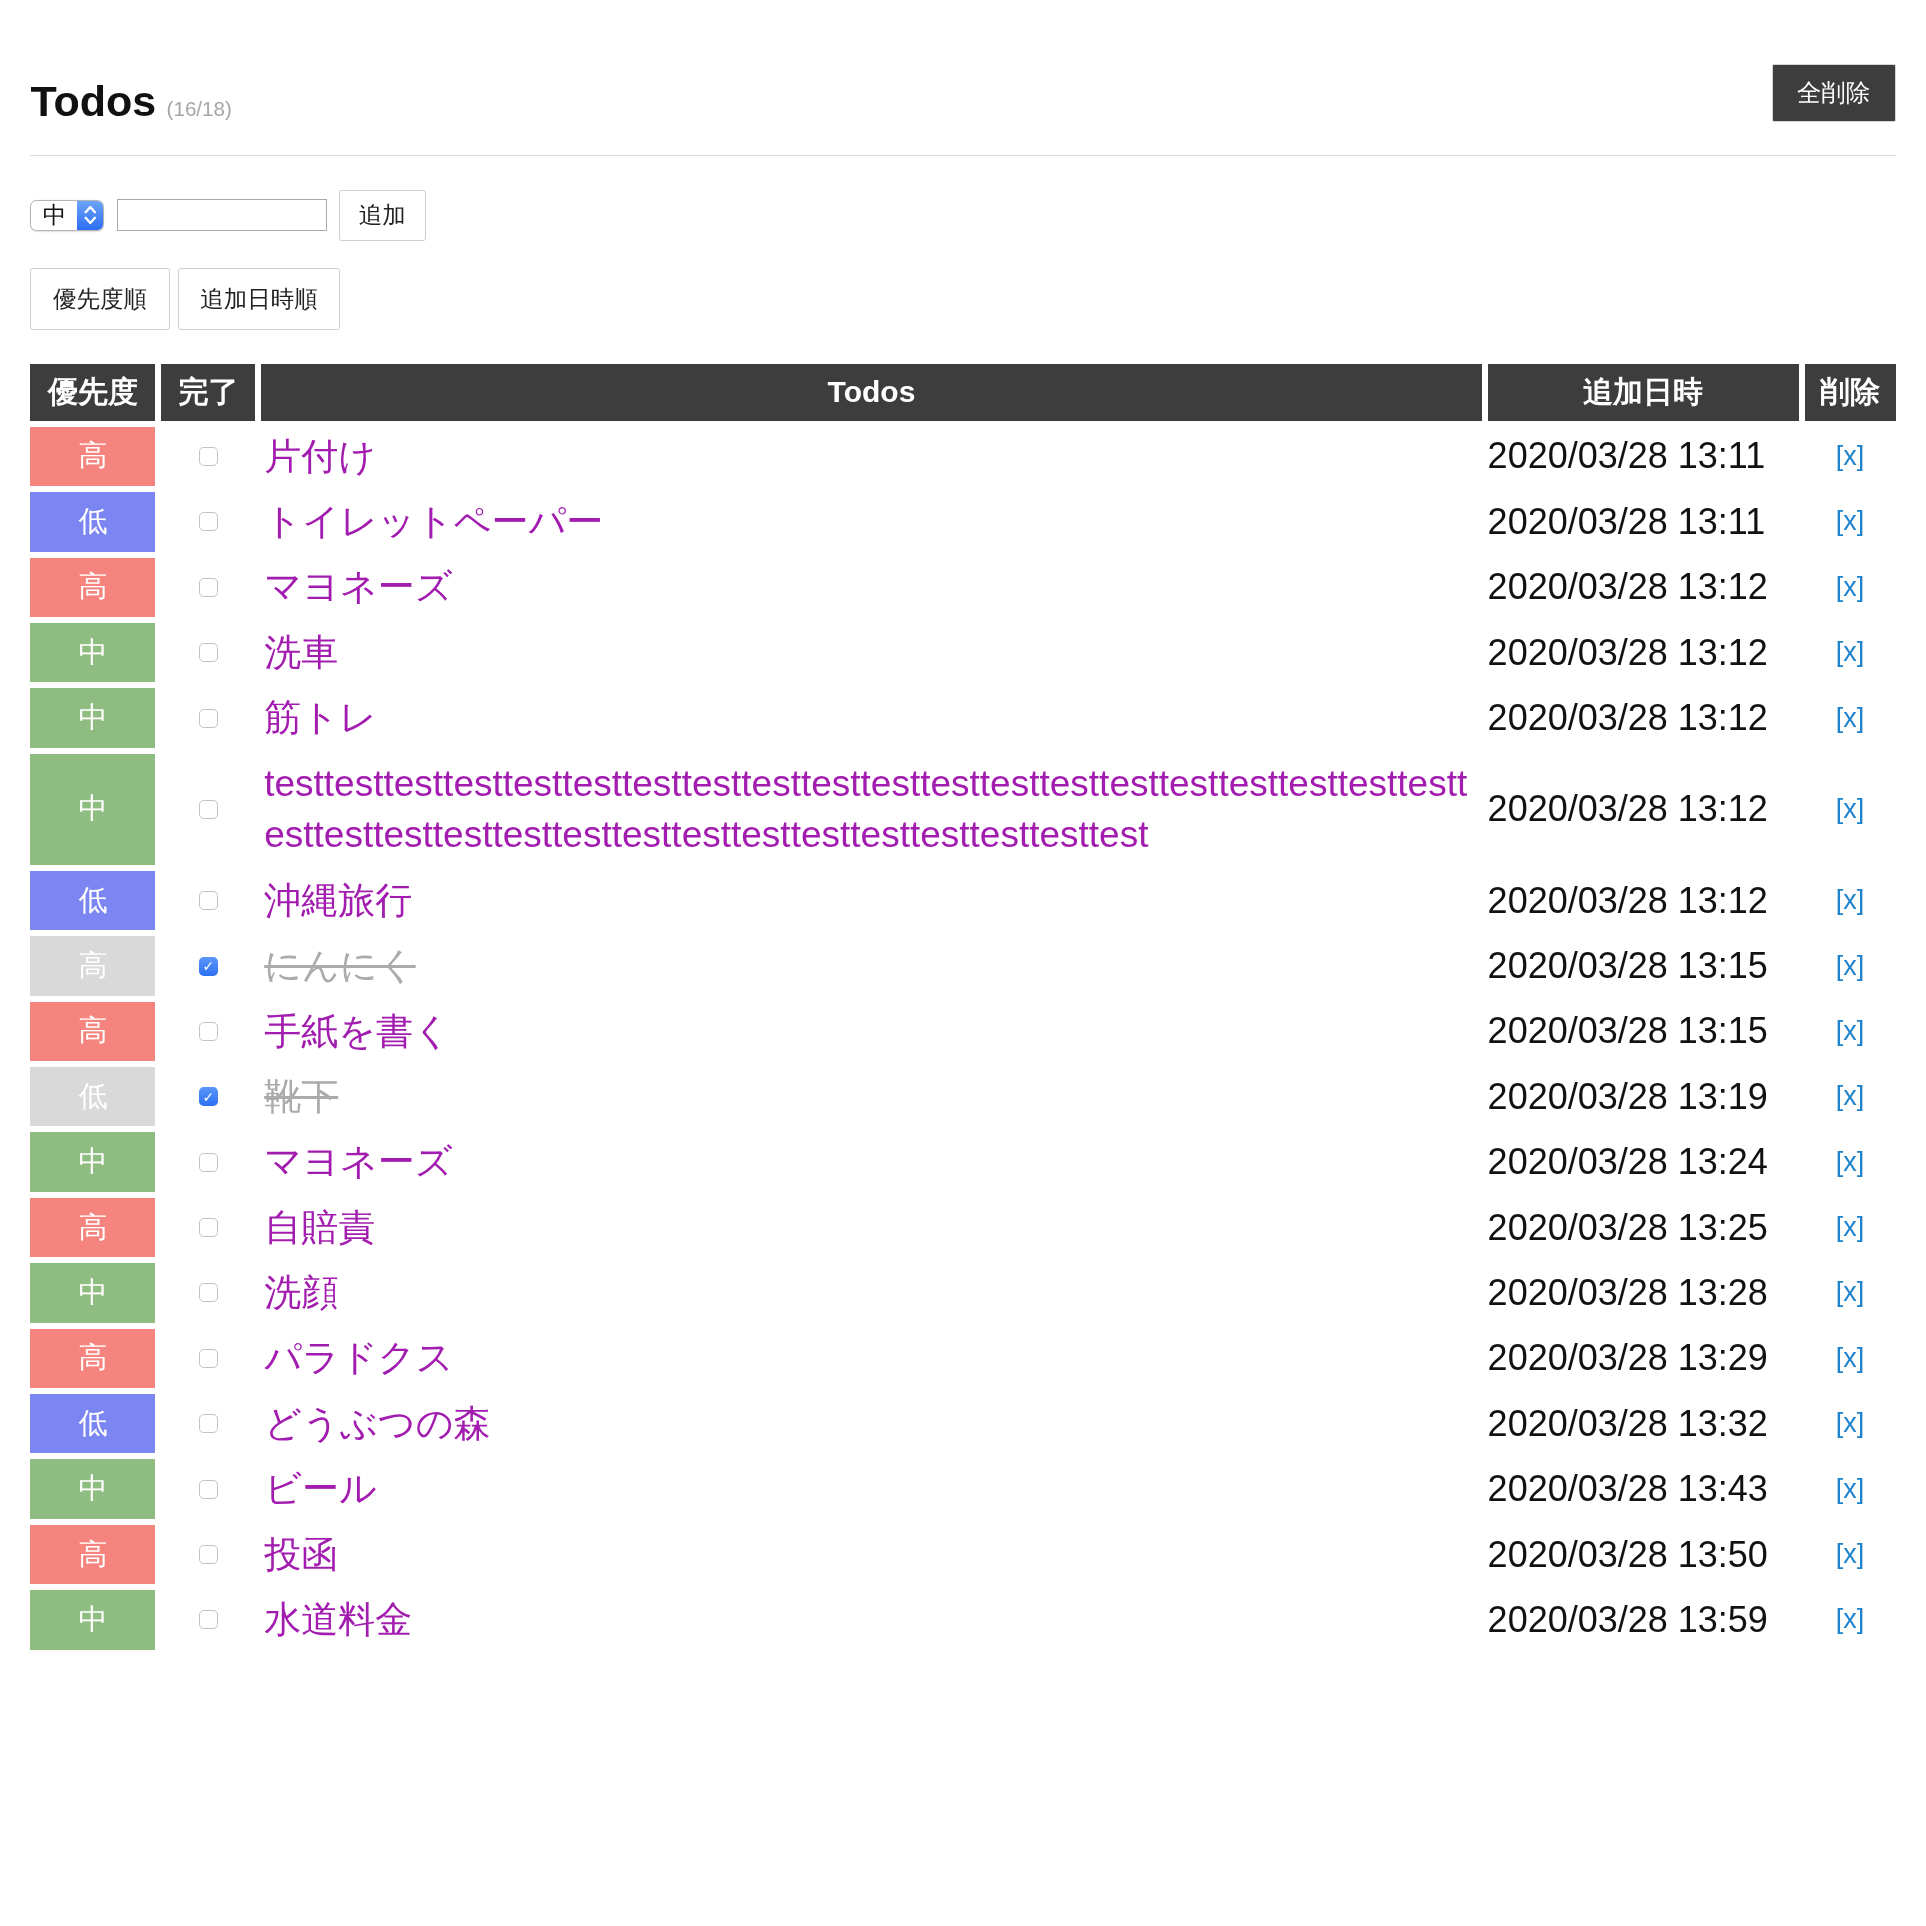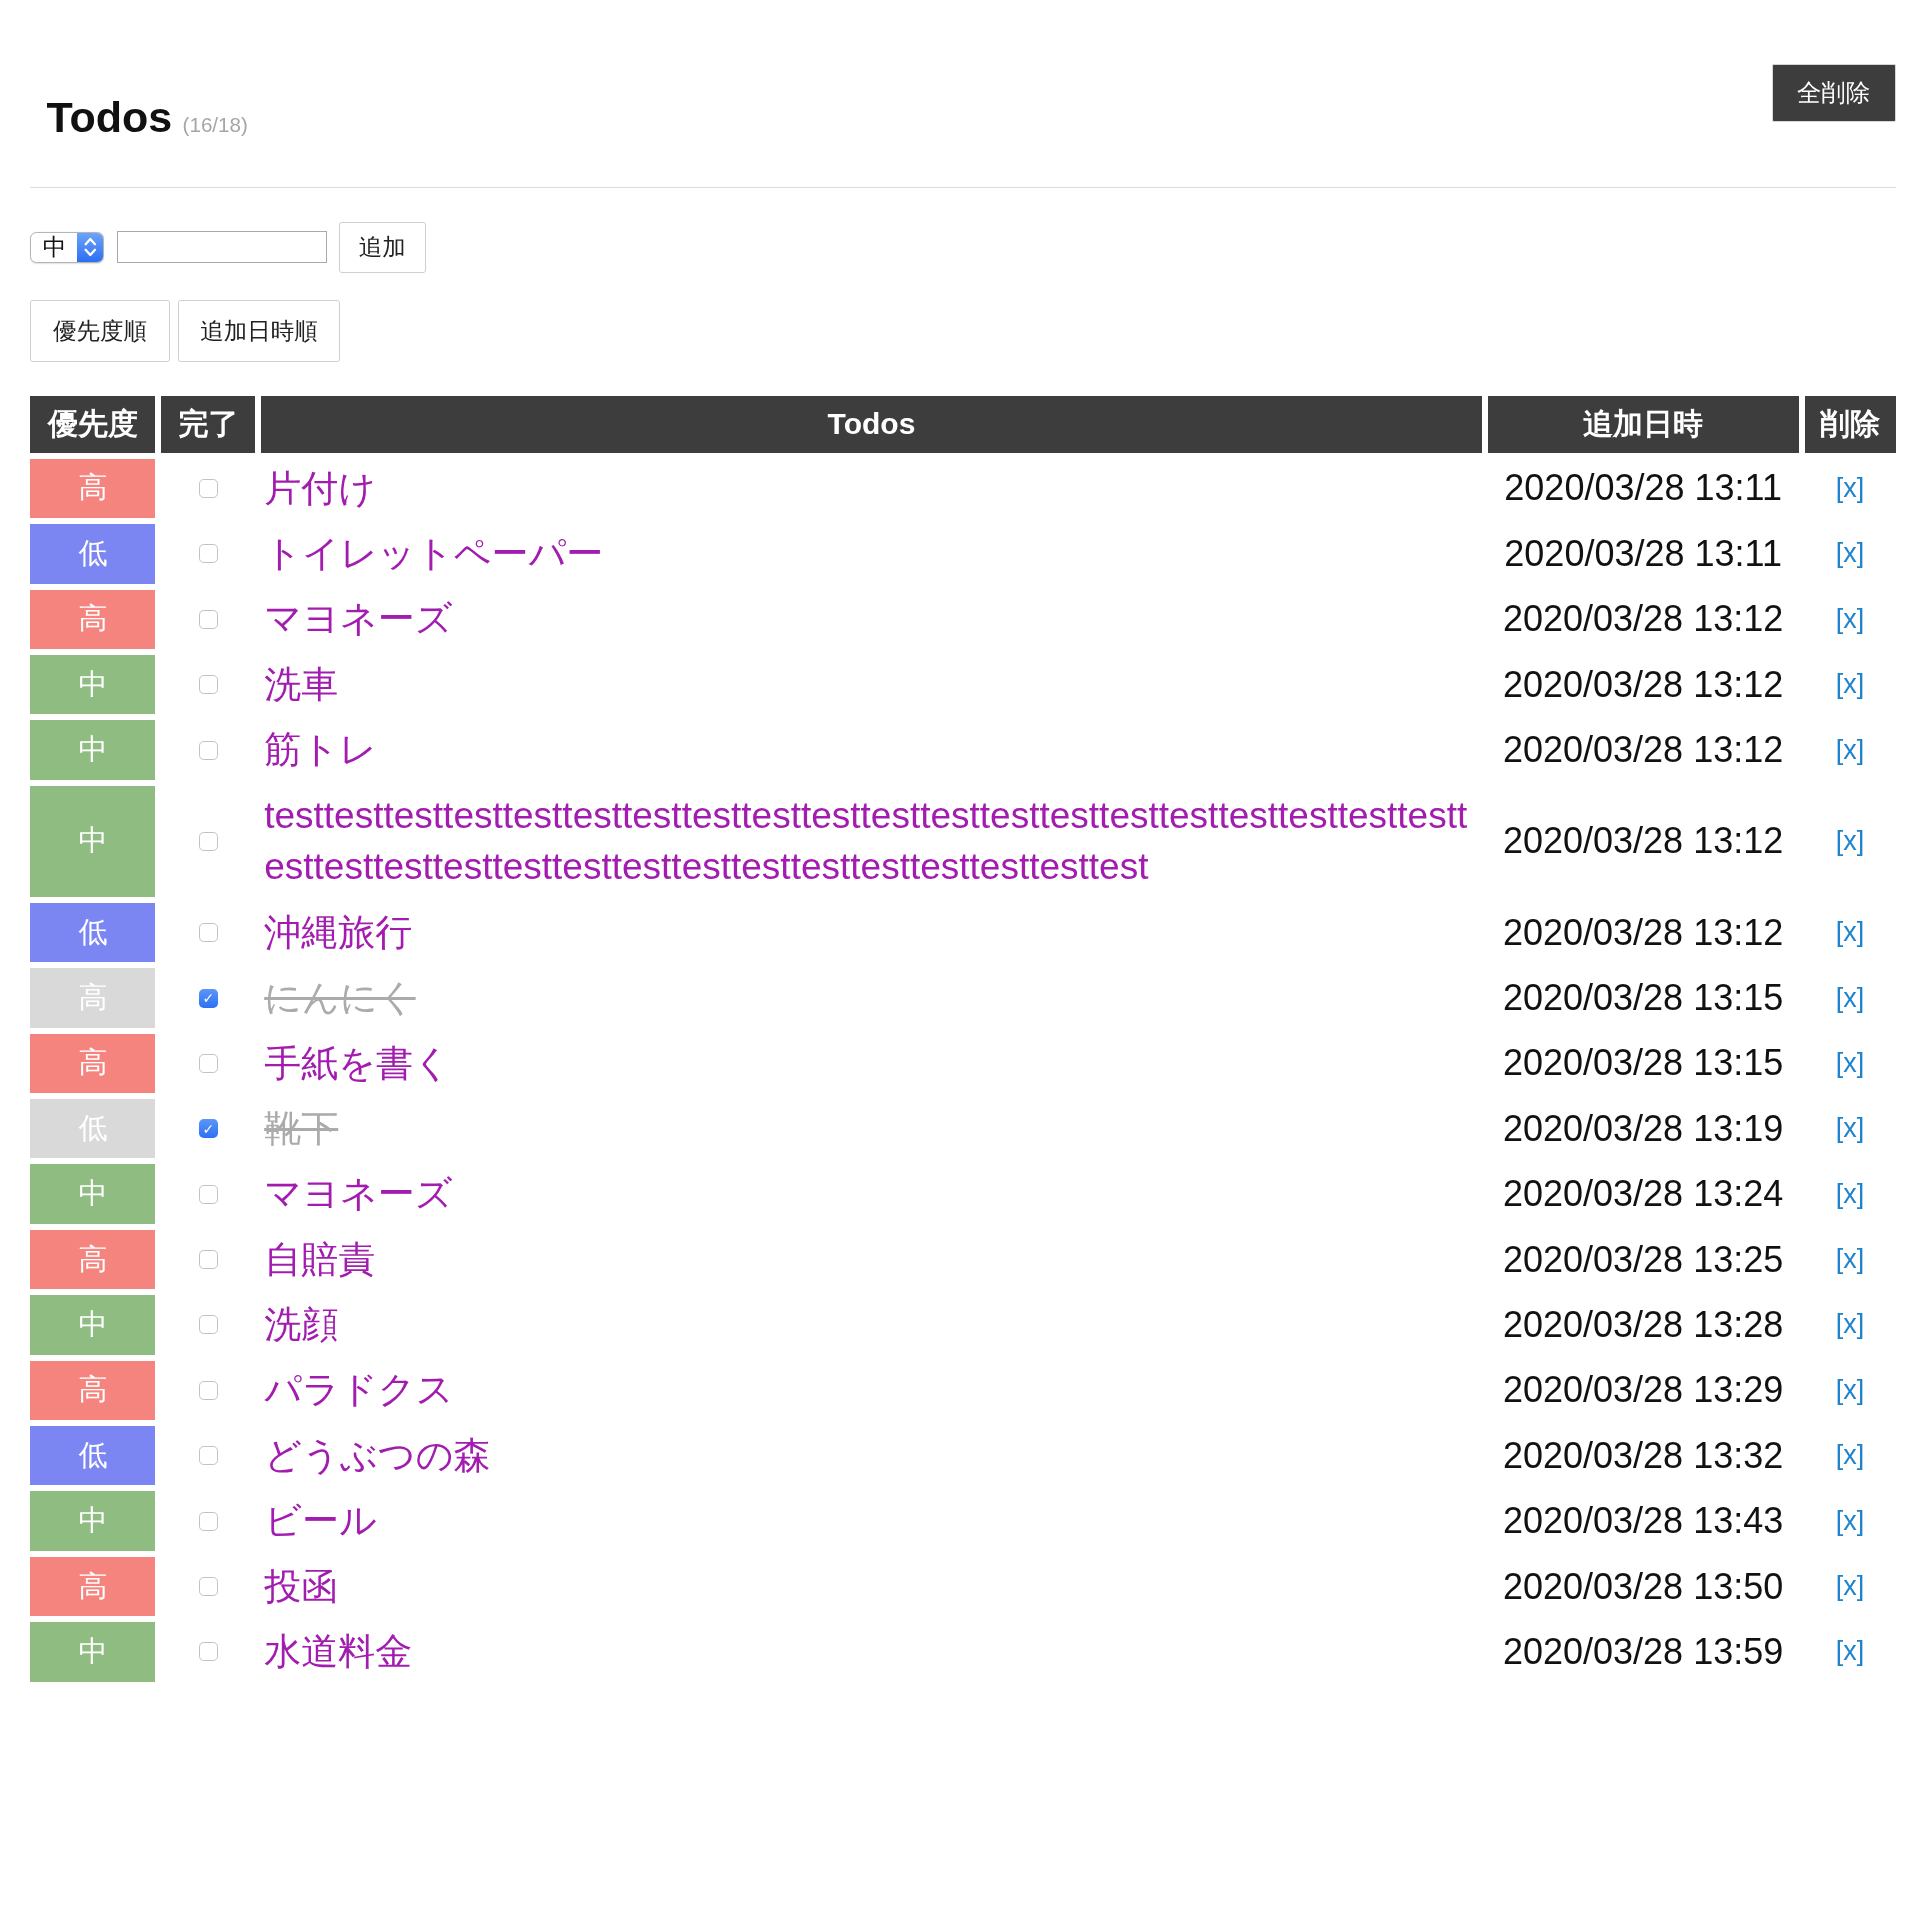--- a/index.html
+++ b/index.html
@@ -6,21 +6,21 @@
   html, body { margin: 0; padding: 0; background: #ffffff; }
   body {
     width: 1926px; min-height: 1926px;
     font-family: "Liberation Sans", "DejaVu Sans", sans-serif;
     color: #111;
   }
   .container { position: relative; padding: 77px 24.4px 0 24.4px; }
 
   
   .page-header { position: relative; padding: 0 6.1px; }
-  h1.page-title { margin: 16px; font-size: 43px; font-weight: bold; color: #111; display: inline-block; }
+  h1.page-title { margin: 0; font-size: 43px; font-weight: bold; color: #111; display: inline-block; }
   .todo-count { font-size: 20.6px; color: #a6a6a6; font-weight: normal; margin-left: 10.3px; }
   .delete-all-btn {
     position: absolute; right: 6.1px; top: -13px;
     background: #3d3d3d; color: #ffffff;
     font-size: 24.4px; font-family: Liberation Serif, serif;
     padding: 12.2px 24.4px; border: 0.9px solid #d6d6d6; border-radius: 1.9px;
     cursor: pointer;
   }
   hr.title-rule { border: none; border-top: 0.9px solid #dcdcdc; margin: 29px 6.1px 0 6.1px; }
 
@@ -84,21 +84,21 @@
     color: #fff; font-size: 14px; font-weight: bold;
   }
   .cb .tick { color: #fff; line-height: 1; }
   .cb:not(.checked) .tick { visibility: hidden; }
   td.todo-cell {
     font-size: 37px; color: #a21caf;
     padding: 3.8px 14px 3.8px 2.8px;
     word-break: break-all; line-height: 1.4; text-align: left;
   }
   td.todo-cell.done { color: #ababab; text-decoration: line-through; }
-  td.date-cell { font-size: 36px; text-align: center; white-space: nowrap; }
+  td.date-cell { font-size: 36px; white-space: nowrap; }
   td.del-cell { text-align: center; }
   td.del-cell a { color: #1c83cc; text-decoration: none; font-size: 27px; cursor: pointer; }
 </style>
 </head>
 <body>
 
 <div class="container">
 
   <div class="page-header">
     <h1 class="page-title">

